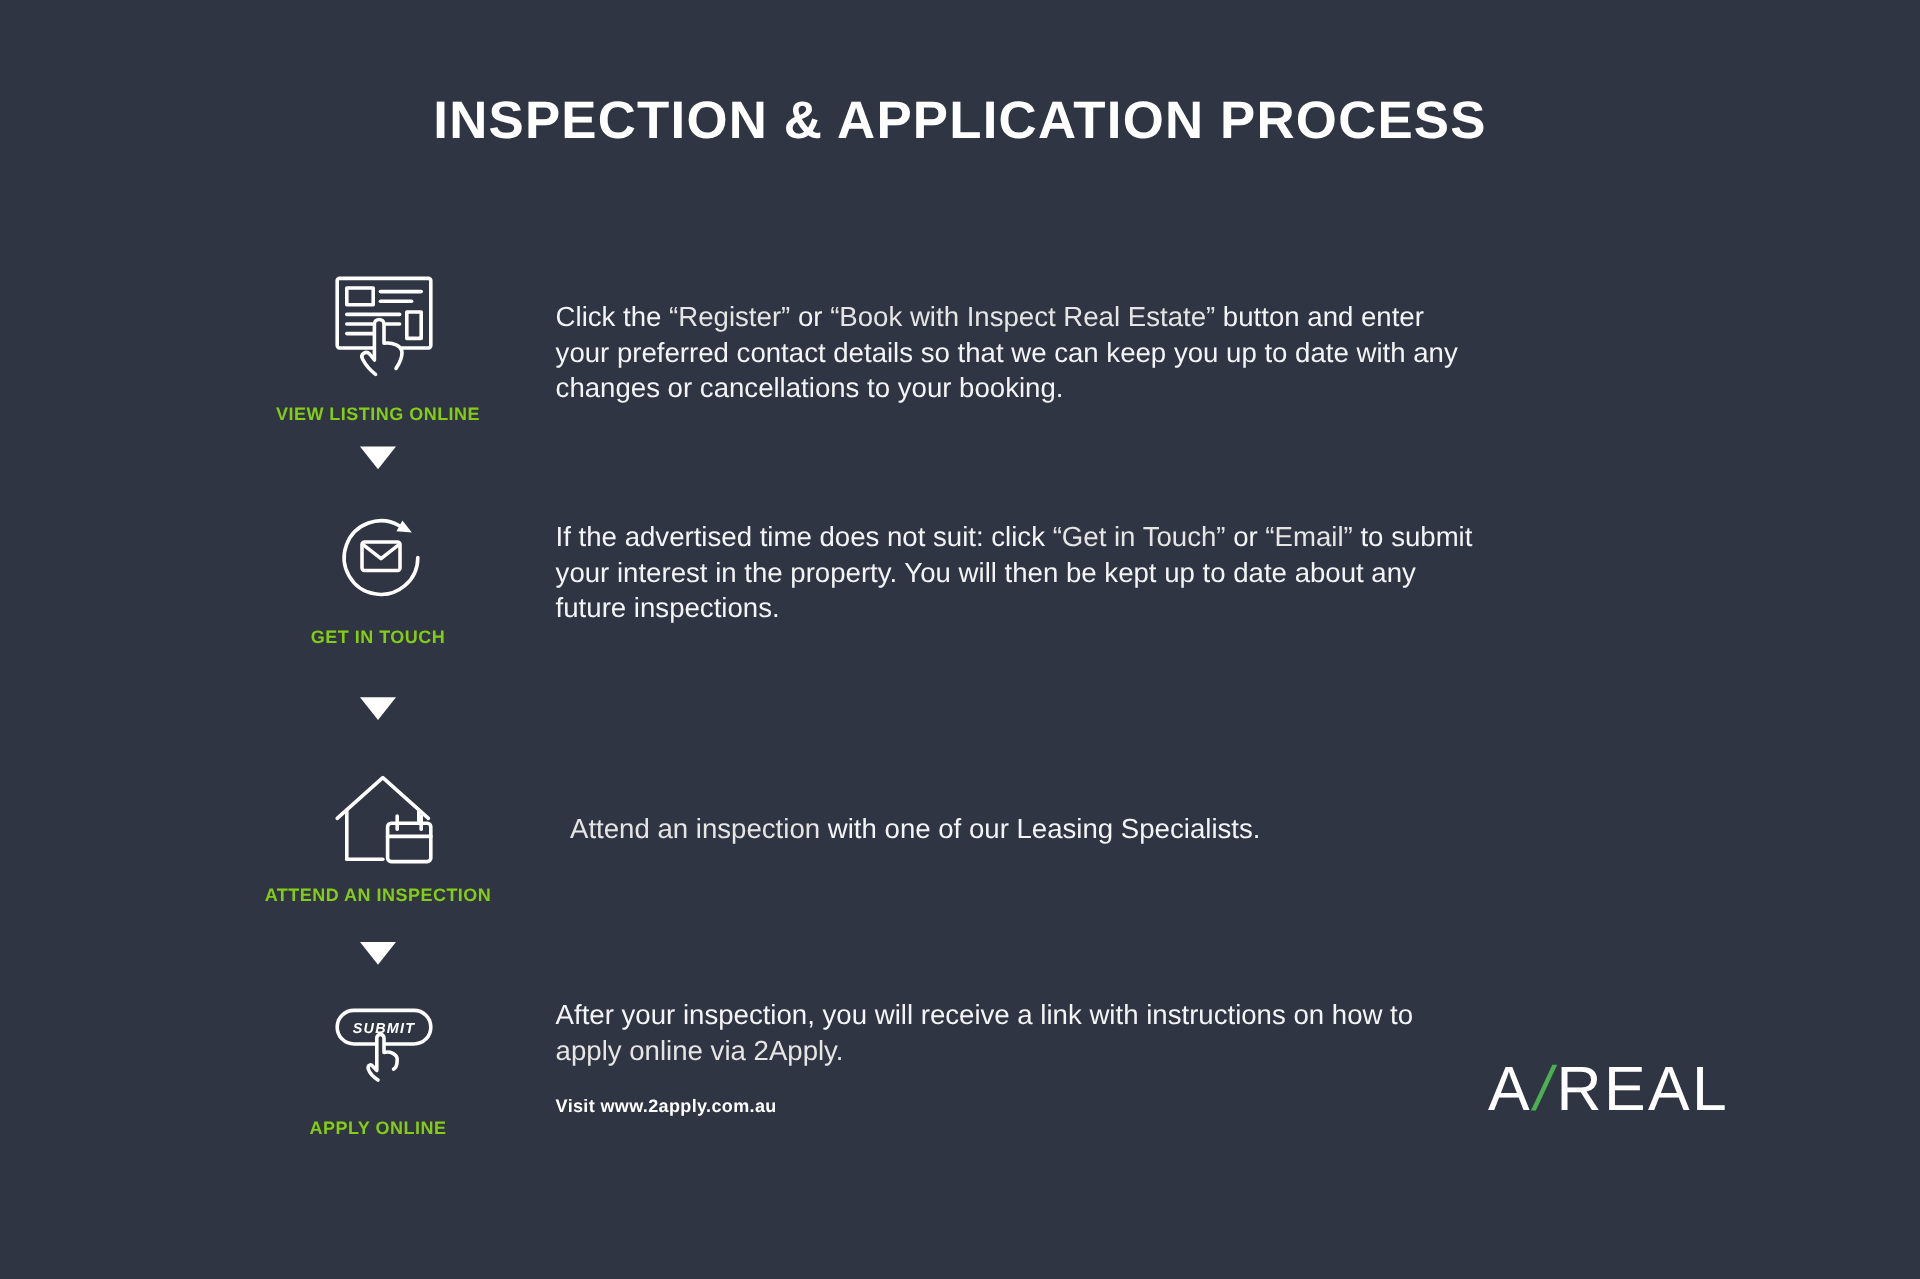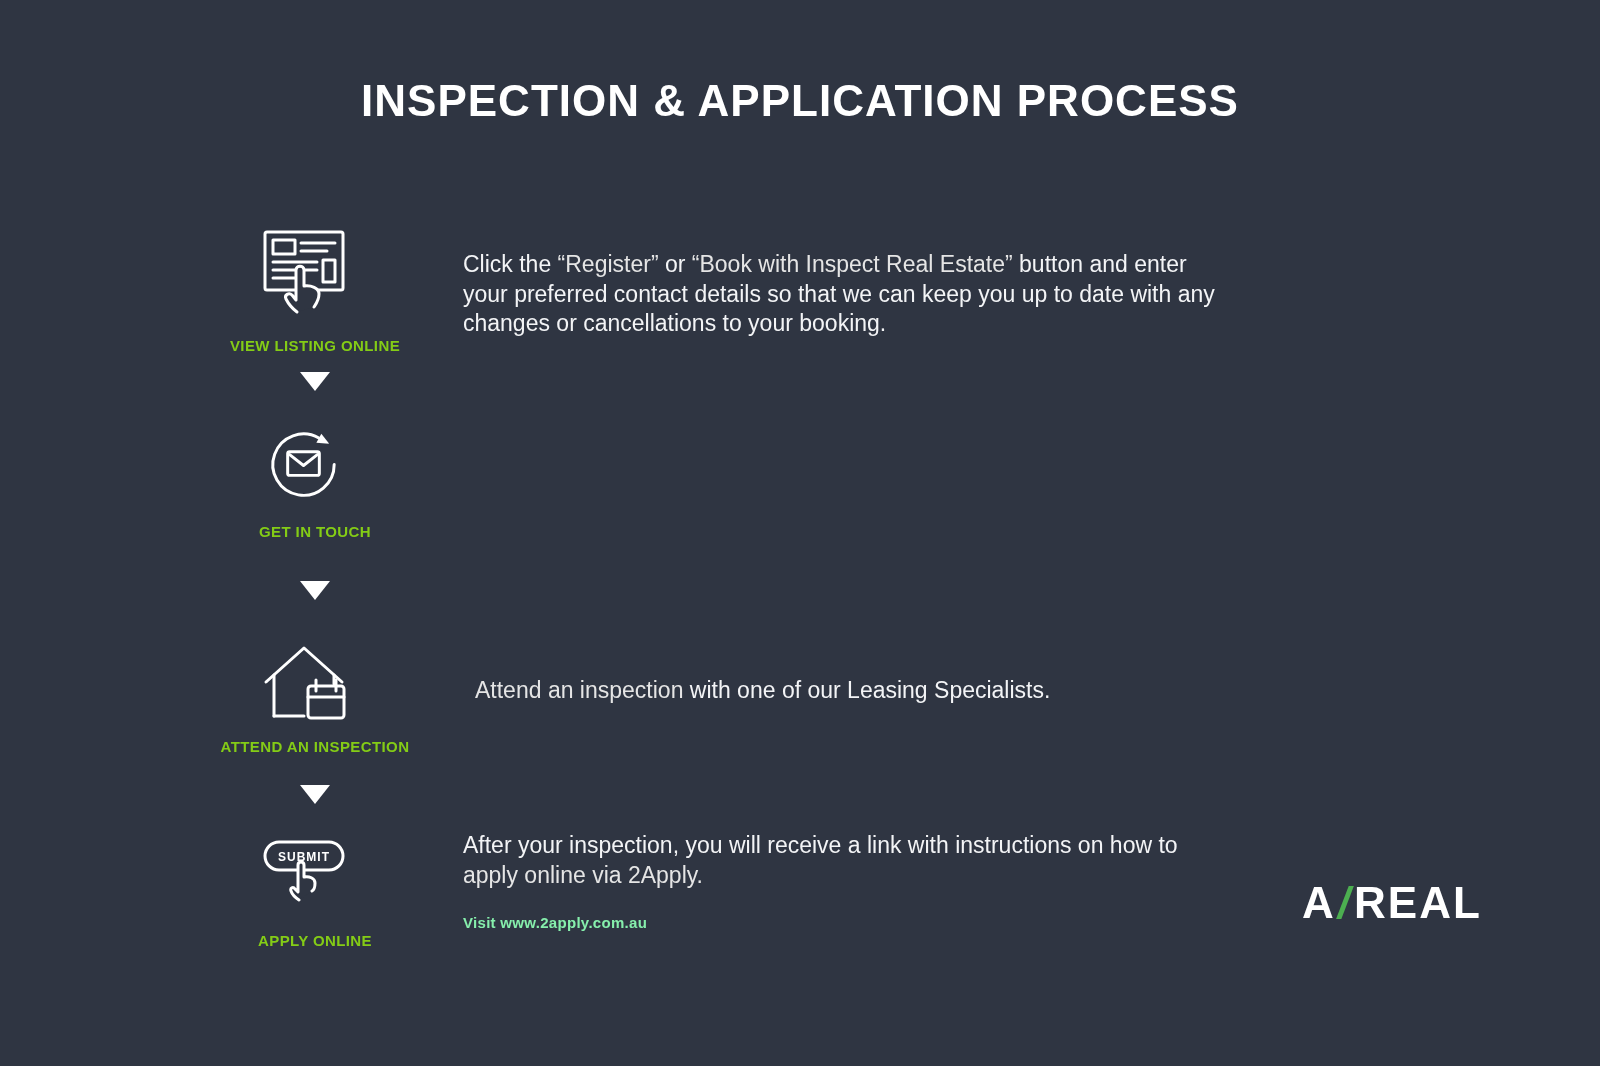--- a/index.html
+++ b/index.html
@@ -4,37 +4,37 @@
 <style>
   html,body{margin:0;padding:0;background:#2f3542;}
   .canvas{
     position:relative;width:1600px;height:1066px;background:#2f3542;
     font-family:"Liberation Sans",sans-serif;color:#ffffff;overflow:hidden;
   }
   .title{
     position:absolute;top:76px;left:0;width:100%;text-align:center;
     font-size:44px;font-weight:bold;letter-spacing:1px;color:#ffffff;
   }
-  .icon-wrap{position:absolute;left:254px;width:100px;display:flex;justify-content:center;}
+  .icon-wrap{position:absolute;left:265px;width:100px;display:flex;justify-content:flex-end;font-style:italic;}
   .icon-wrap svg{stroke:#ffffff;stroke-width:3;fill:none;stroke-linecap:round;stroke-linejoin:round;}
   .step-label{
     position:absolute;left:165px;width:300px;text-align:center;
     font-size:15px;font-weight:bold;letter-spacing:0.4px;color:#84cc16;
   }
   .desc{
     position:absolute;left:463px;font-size:23px;line-height:29.5px;color:#f3f4f6;
   }
   .accent{color:#e5e5e5;}
   .arrow{
     position:absolute;left:300px;width:0;height:0;
     border-left:15px solid transparent;border-right:15px solid transparent;
     border-top:19px solid #ffffff;
   }
-  .footnote{position:absolute;left:463px;top:914px;font-size:15px;font-weight:bold;color:#86efac;letter-spacing:0.3px;}
-  .logo{position:absolute;left:1302px;top:878px;font-size:44px;font-weight:bold;letter-spacing:2px;color:#ffffff;white-space:nowrap;}
+  .footnote{position:absolute;left:463px;top:914px;font-size:15px;font-weight:bold;color:#ffffff;letter-spacing:0.3px;}
+  .logo{position:absolute;left:1240px;top:878px;font-size:52px;font-weight:normal;letter-spacing:2px;color:#ffffff;white-space:nowrap;}
   .logo .slash{color:#4caf50;font-style:italic;padding:0 2px;}
   .submit-text{font-family:"Liberation Sans",sans-serif;font-size:12px;font-weight:bold;letter-spacing:1px;fill:#ffffff;stroke:none;}
 </style>
 </head>
 <body>
 
 <div class="canvas">
 
   <div class="title">INSPECTION &amp; APPLICATION PROCESS</div>
 
@@ -60,20 +60,23 @@
 
   <div class="icon-wrap" style="top:418px;">
     <svg width="94" height="94" viewBox="0 0 95 95">
       <path d="M78 47 A31 31 0 1 1 62.5 20.3"></path>
       <polygon points="73,26 60,25 65,16" fill="#ffffff" stroke="none"></polygon>
       <rect x="31" y="34" width="32" height="24" rx="2" fill="#2f3542"></rect>
       <polyline points="33,37 47,48 61,37"></polyline>
     </svg>
   </div>
   <div class="step-label" style="top:523px;">GET IN TOUCH</div>
+  <div class="desc" style="top:433px;width:770px;">
+    <span>If the advertised time does not suit: click </span><span class="accent">“Get in Touch”</span><span> or </span><span class="accent">“Email”</span><span> to submit your interest in the property. You will then be kept up to date about any future inspections.</span>
+  </div>
 
   <div class="arrow" style="top:581px;"></div>
 
   <div class="icon-wrap" style="top:634px;">
     <svg width="92" height="90" viewBox="0 0 92 90">
       <polyline points="8,48 46,14 84,48"></polyline>
       <line x1="16" y1="41" x2="16" y2="82"></line>
       <line x1="16" y1="82" x2="46" y2="82"></line>
       <line x1="76" y1="41" x2="76" y2="50"></line>
       <rect x="50" y="52" width="36" height="32" rx="3" fill="#2f3542"></rect>

